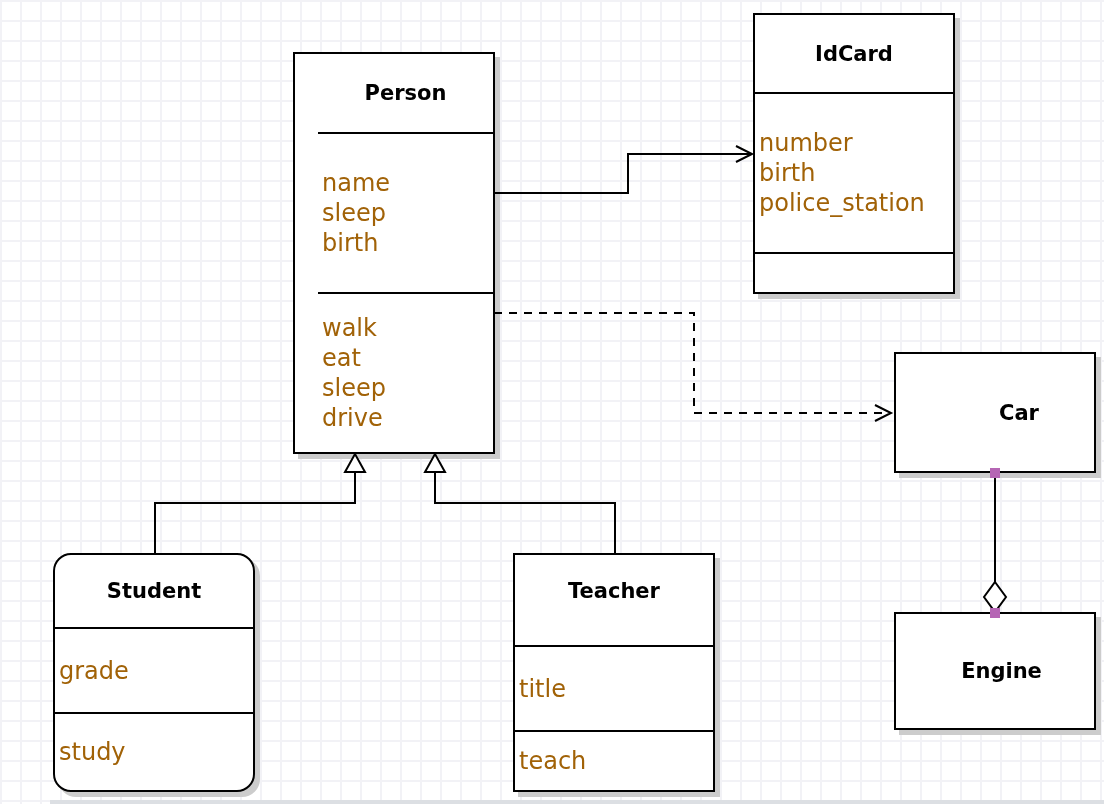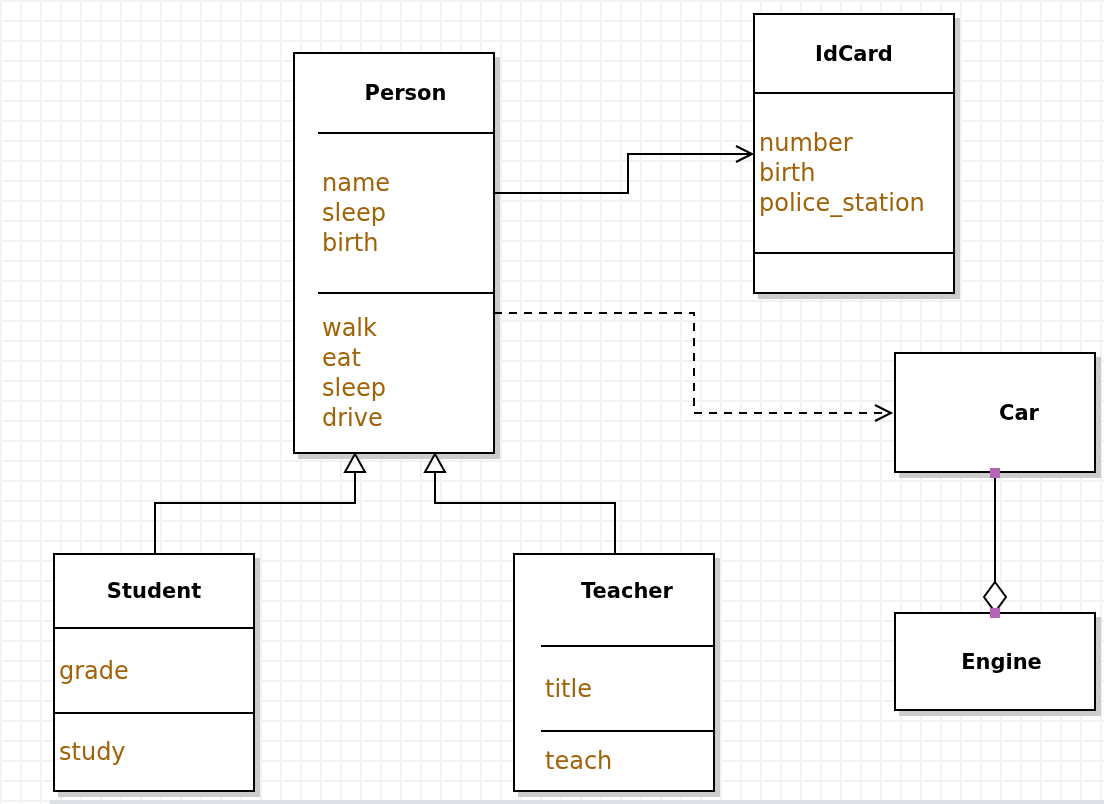--- a/index.html
+++ b/index.html
@@ -143,42 +143,42 @@
   <div class="class-box" style="left:753px; top:13px; width:202px; height:281px;">
     <div class="class-title" style="flex-basis:77px;">IdCard</div>
     <div class="compartment" style="flex-basis:158px;">
       <div class="member">number</div>
       <div class="member">birth</div>
       <div class="member">police_station</div>
     </div>
     <div class="compartment grow"></div>
   </div>
 
-  <div class="class-box" style="left:53px; top:553px; width:202px; height:239px;">
+  <div class="class-box" style="left:53px; top:553px; width:202px; height:239px;border-radius:18px;">
     <div class="class-title" style="flex-basis:72px;">Student</div>
     <div class="compartment" style="flex-basis:83px;">
       <div class="member">grade</div>
     </div>
     <div class="compartment grow">
       <div class="member">study</div>
     </div>
   </div>
 
-  <div class="class-box" style="left:513px; top:553px; width:202px; height:239px;padding-left:26px;">
+  <div class="class-box" style="left:513px; top:553px; width:202px; height:239px;">
     <div class="class-title" style="flex-basis:72px;">Teacher</div>
     <div class="compartment" style="flex-basis:83px;margin-top:18px;">
       <div class="member">title</div>
     </div>
     <div class="compartment grow">
       <div class="member">teach</div>
     </div>
   </div>
 
   <div class="class-box title-only" style="left:894px; top:352px; width:202px; height:121px;">
     <div class="class-title" style="flex:1 1 auto;margin-left:48px;">Car</div>
   </div>
 
-  <div class="class-box title-only" style="left:894px; top:612px; width:202px; height:99px;padding-left:13px;">
+  <div class="class-box title-only" style="left:894px; top:612px; width:202px; height:118px;padding-left:13px;">
     <div class="class-title" style="flex:1 1 auto;">Engine</div>
   </div>
 
   <div class="bottom-edge"></div>
 </div>
 
 </body></html>

